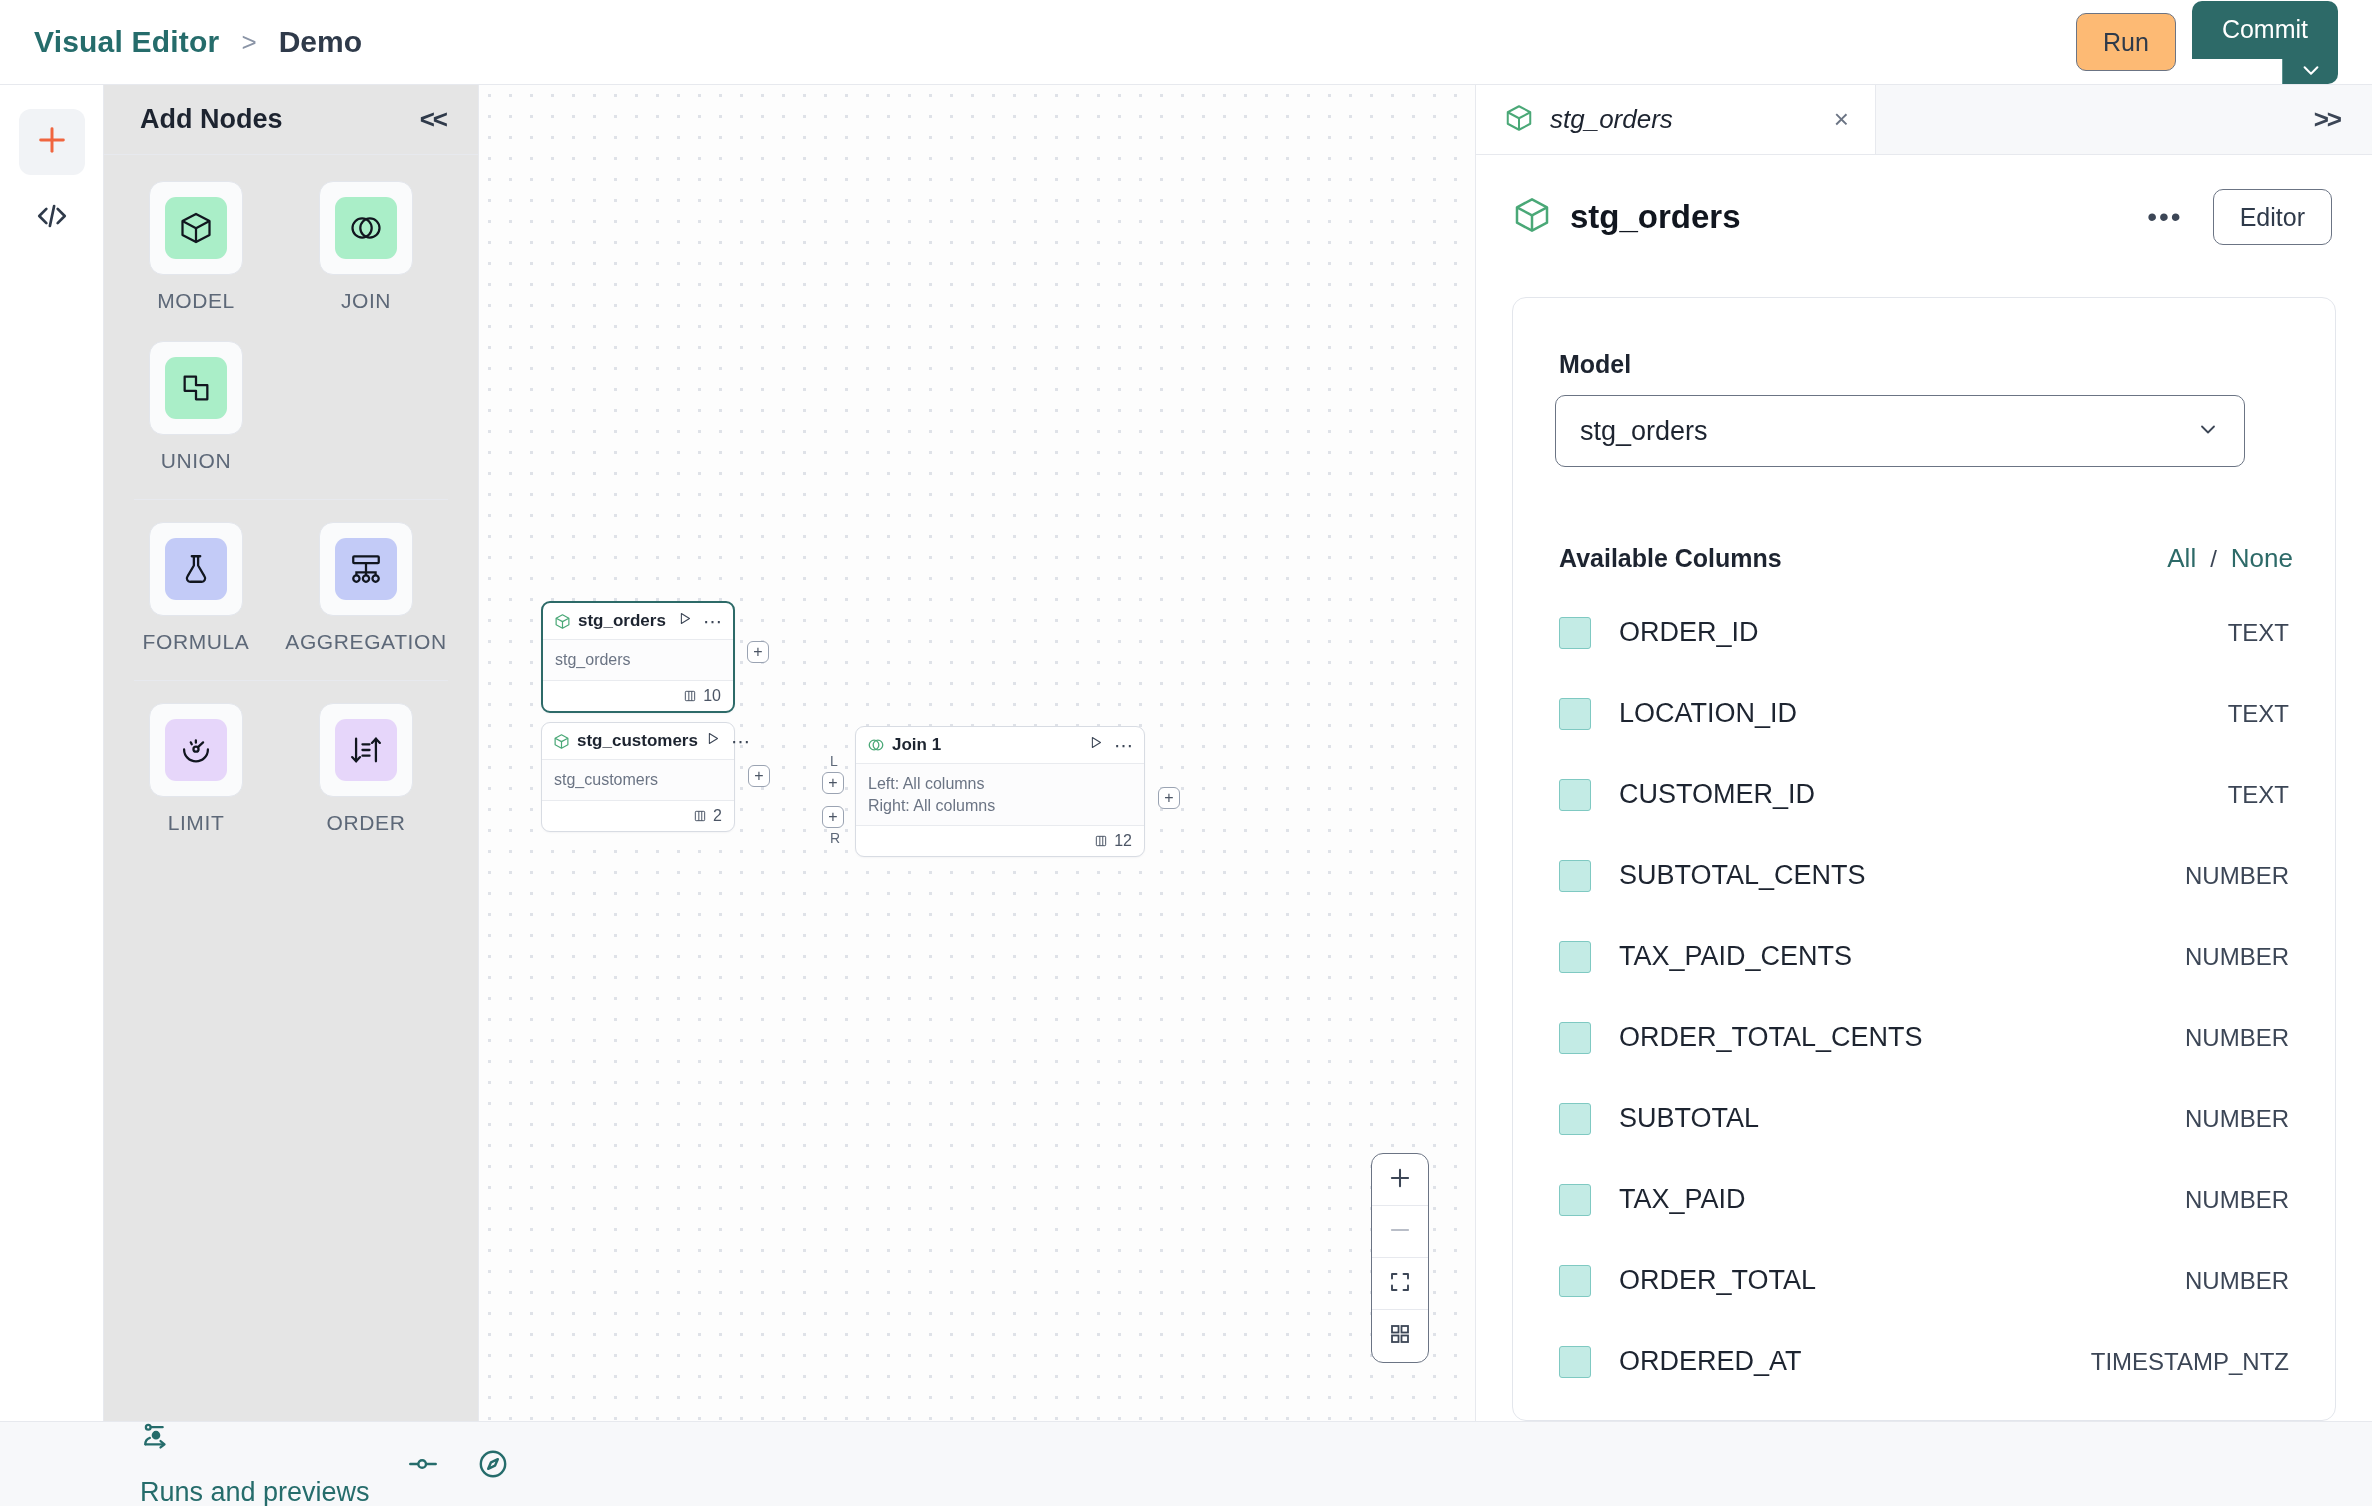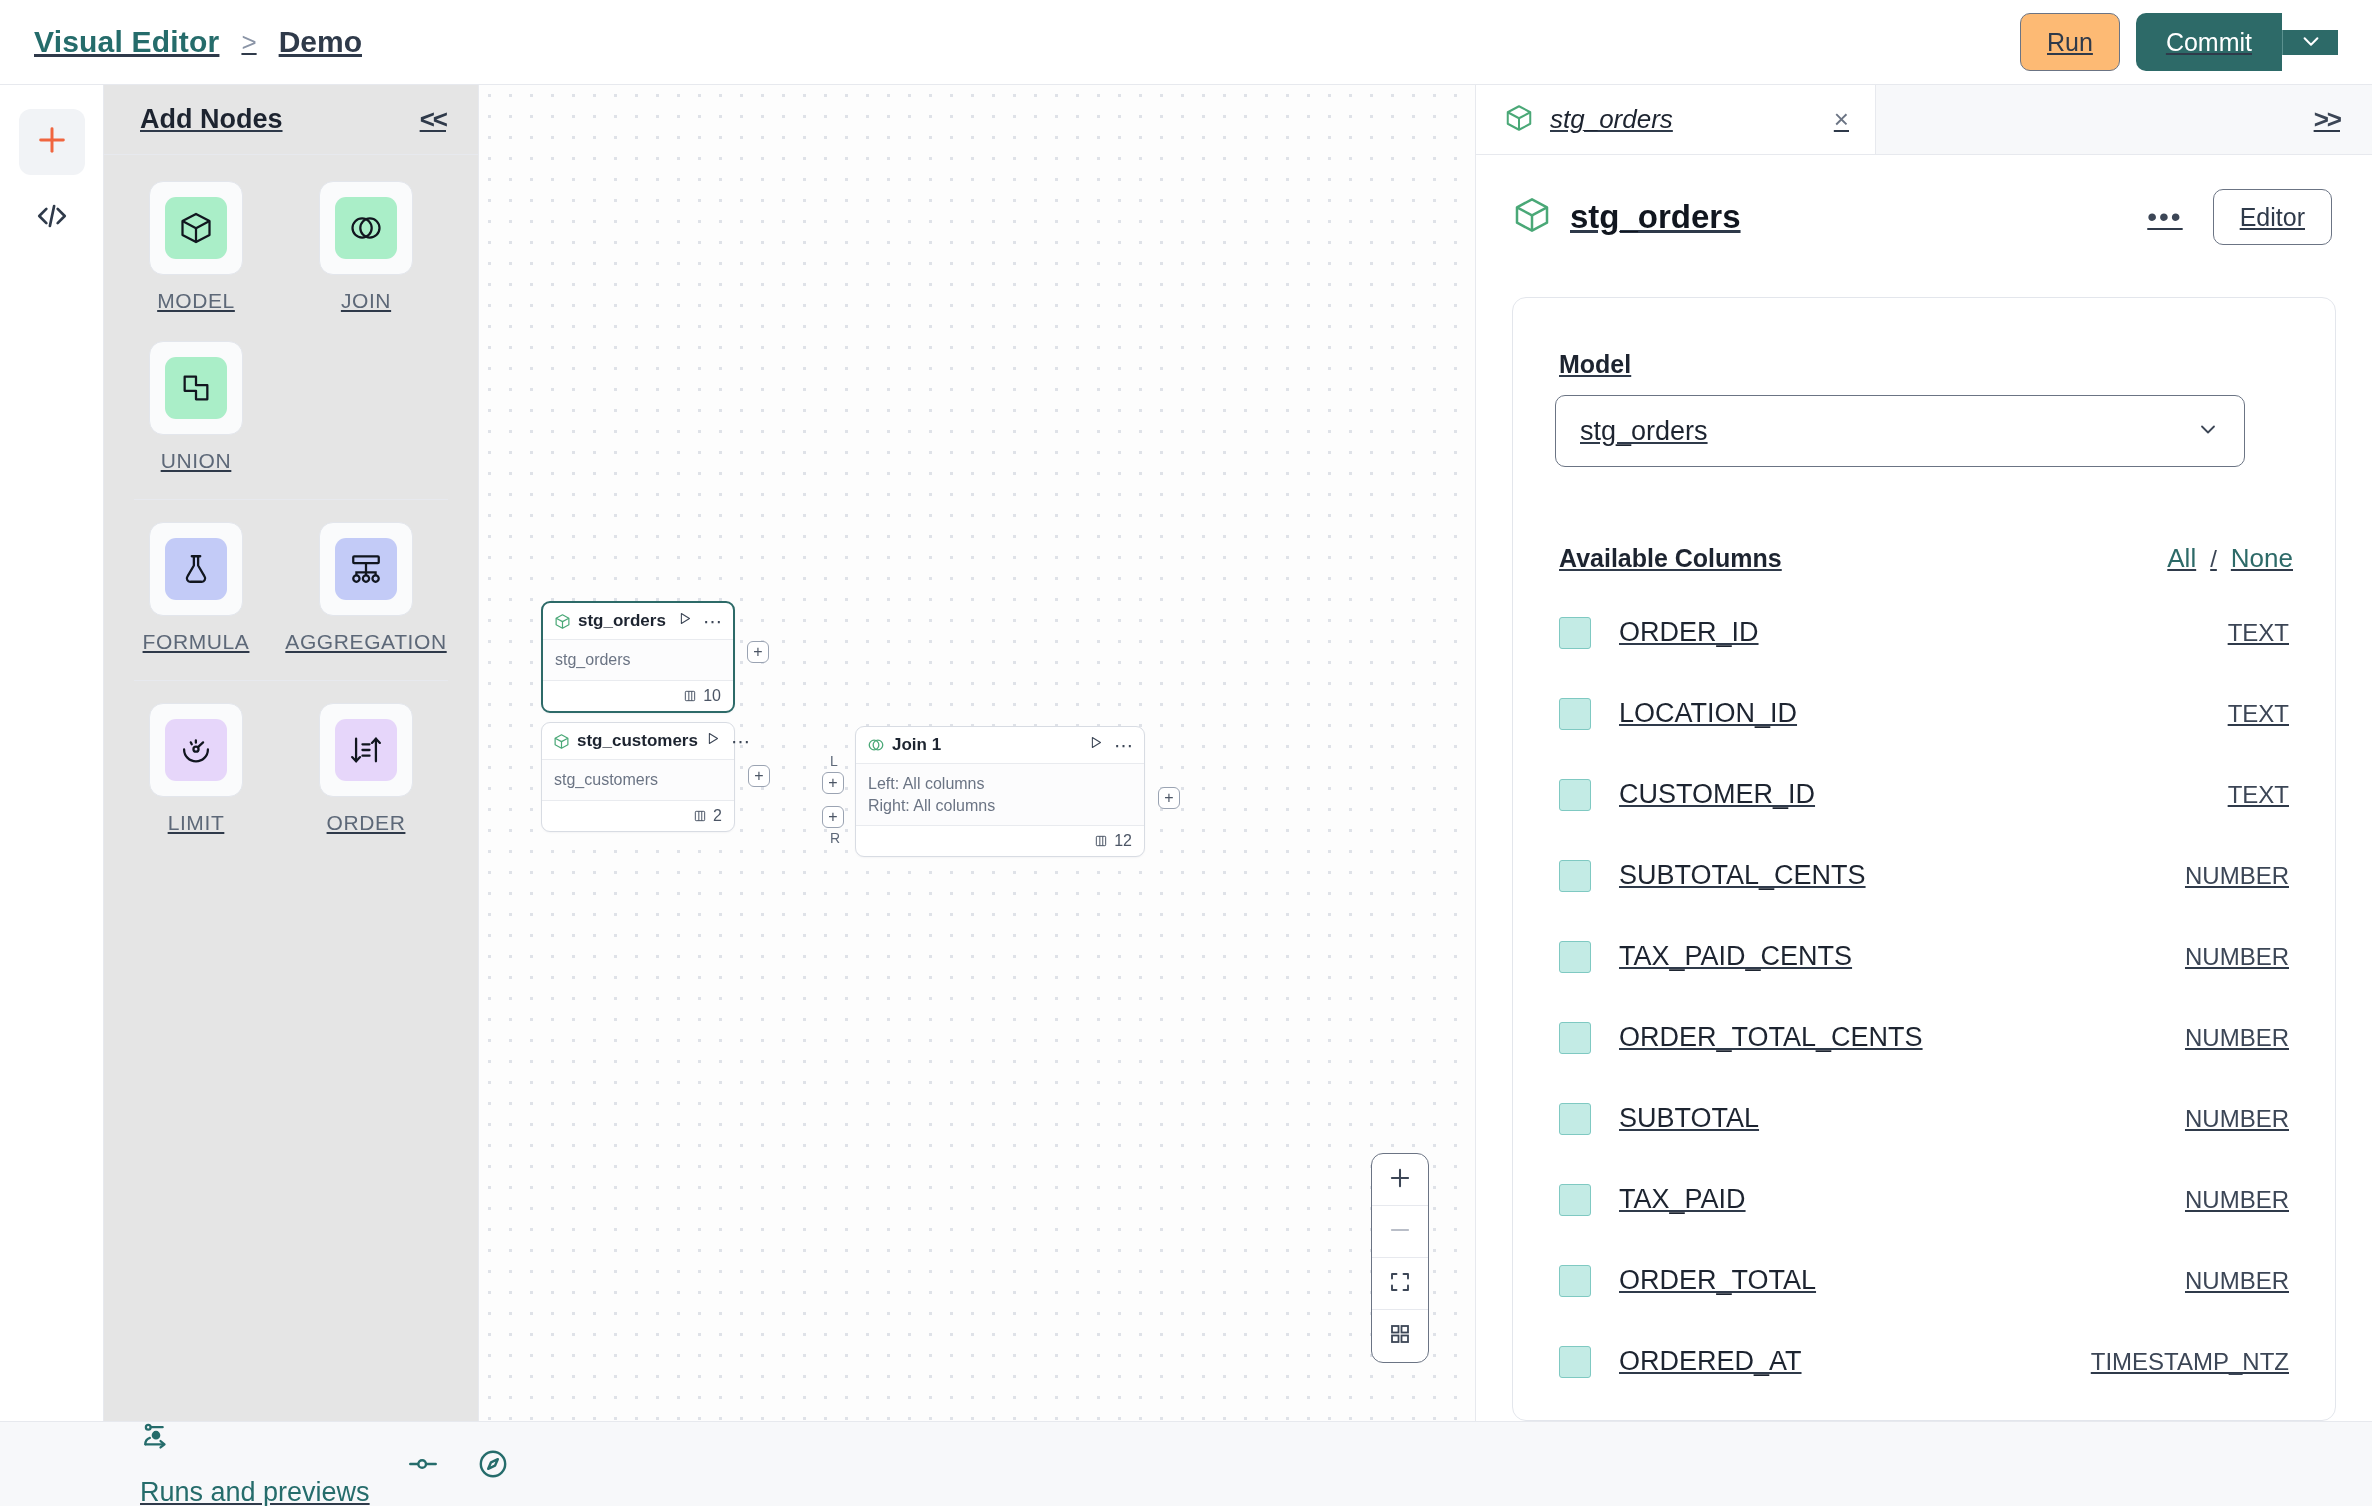--- a/index.html
+++ b/index.html
@@ -3,21 +3,21 @@
 <meta charset="utf-8">
 <style>
   * { box-sizing: border-box; margin: 0; padding: 0; }
   html, body {
     width: 2372px; height: 1506px;
     font-family: "Liberation Sans", sans-serif;
     background: #ffffff;
     overflow: hidden;
     color: #2f3a4a;
   }
-  #app { position: relative; width: 2372px; height: 1506px; display: flex; flex-direction: column; text-decoration: underline; }
+  #app { position: relative; width: 2372px; height: 1506px; display: flex; flex-direction: column; }
 
   
   .topbar {
     height: 85px; flex: 0 0 85px;
     display: flex; align-items: center; justify-content: space-between;
     padding: 0 34px 0 34px;
     background: #ffffff;
     border-bottom: 1px solid #e7e9ee;
   }
   .breadcrumb { display: flex; align-items: center; gap: 22px; }
@@ -25,21 +25,21 @@
   .bc-sep { color: #8a94a6; font-size: 26px; font-weight: 400; }
   .bc-leaf { color: #2f3a4a; font-size: 30px; font-weight: 700; }
 
   .topbar-actions { display: flex; align-items: center; gap: 16px; }
   .btn-run {
     height: 58px; padding: 0 26px; border-radius: 10px;
     border: 1.6px solid #6b7484; background: #fdba74; color: #2f3a4a;
     font-size: 25px; font-family: inherit; cursor: pointer;
     display: flex; align-items: center;
   }
-  .commit-group { display: flex; align-items: center; border-radius: 10px; overflow: hidden; }
+  .commit-group { display: flex; align-items: flex-end; border-radius: 10px; overflow: hidden; flex-direction: column; }
   .btn-commit {
     height: 58px; padding: 0 30px; background: #2d6a68; color: #fff;
     font-size: 25px; border: none; font-family: inherit; cursor: pointer;
     display: flex; align-items: center;
   }
   .btn-commit-caret {
     width: 56px; background: #2d6a68; border: none; border-left: 1.5px solid #5b918f;
     display: flex; align-items: center; justify-content: center; cursor: pointer;
   }
 

